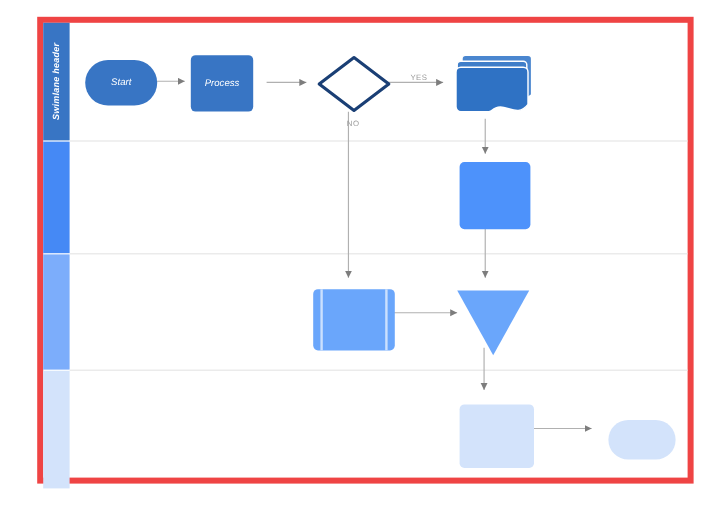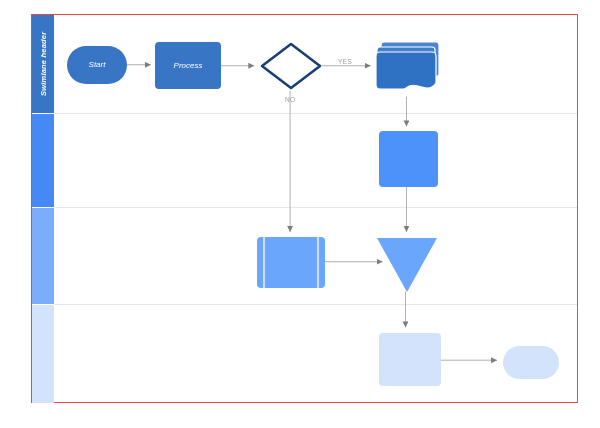--- a/index.html
+++ b/index.html
@@ -16,21 +16,21 @@
   }
 
   
   #diagram-canvas {
     position: absolute;
     left: 31px;
     top: 14px;
     width: 547px;
     height: 389px;
     background: #ffffff;
-    border: 1px solid #ef4444;
+    border: 5px solid #ef4444;
     box-sizing: border-box;
     padding-left: 20px;
   }
 
   
   .lane-band {
     position: absolute;
     left: 0;
     width: 22px;
     box-sizing: border-box;
@@ -168,21 +168,21 @@
     <path d="M409,347 L467,347" stroke="#b0b0b0" stroke-width="1" fill="none" marker-end="url(#arrow)"></path>
   </svg>
 
   <div class="edge-label" style="left:306px;top:43px;">YES</div>
   <div class="edge-label" style="left:253px;top:81px;">NO</div>
 
   <div class="shape shape-terminator" style="left:35px;top:31px;width:60px;height:38px;background:#3875c4;">
     <span class="shape-label">Start</span>
   </div>
 
-  <div class="shape shape-process" style="left:123px;top:27px;width:66px;height:47px;background:#3875c4;">
+  <div class="shape shape-process" style="left:123px;top:27px;width:52px;height:47px;background:#3875c4;">
     <span class="shape-label">Process</span>
   </div>
 
   <div class="shape shape-decision" style="left:227px;top:26px;width:64px;height:50px;">
     <svg width="64" height="50" viewBox="0 0 64 50">
       <path d="M32,3 L61,25 L32,47 L3,25 Z" fill="#ffffff" stroke="#1a3f75" stroke-width="2.6" stroke-linejoin="round"></path>
     </svg>
   </div>
 
   <div class="shape shape-multidoc" style="left:344px;top:25px;width:64px;height:57px;">

